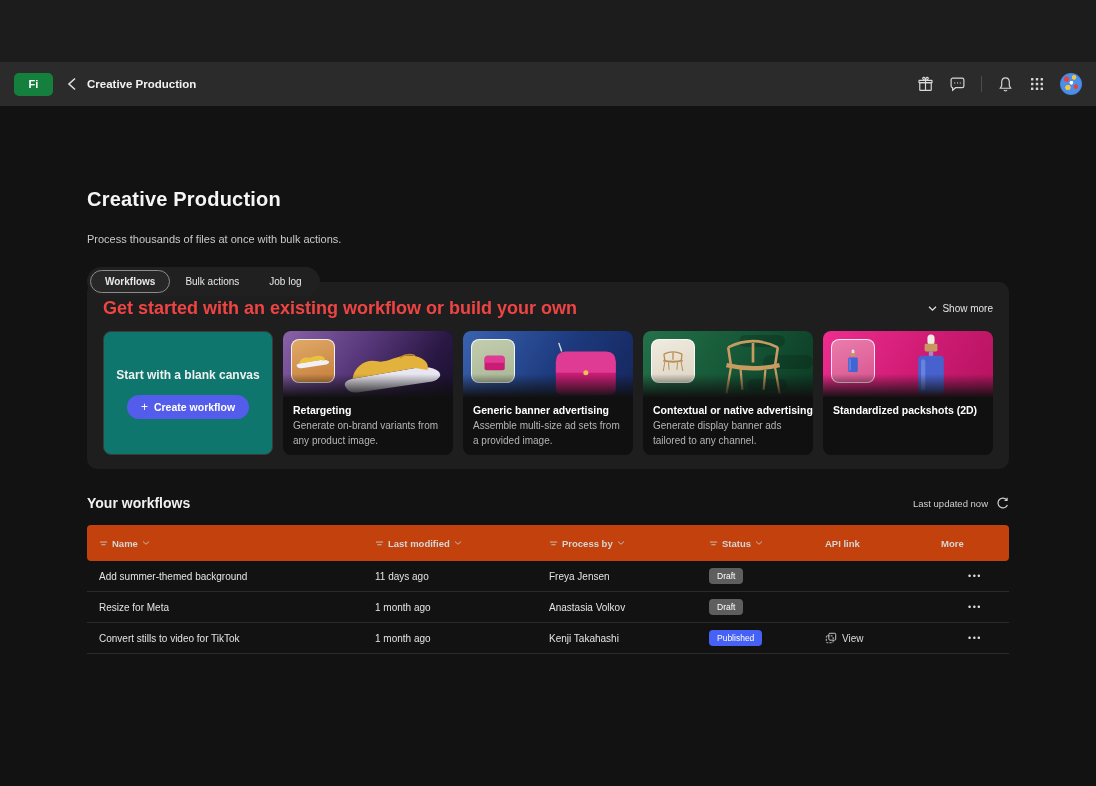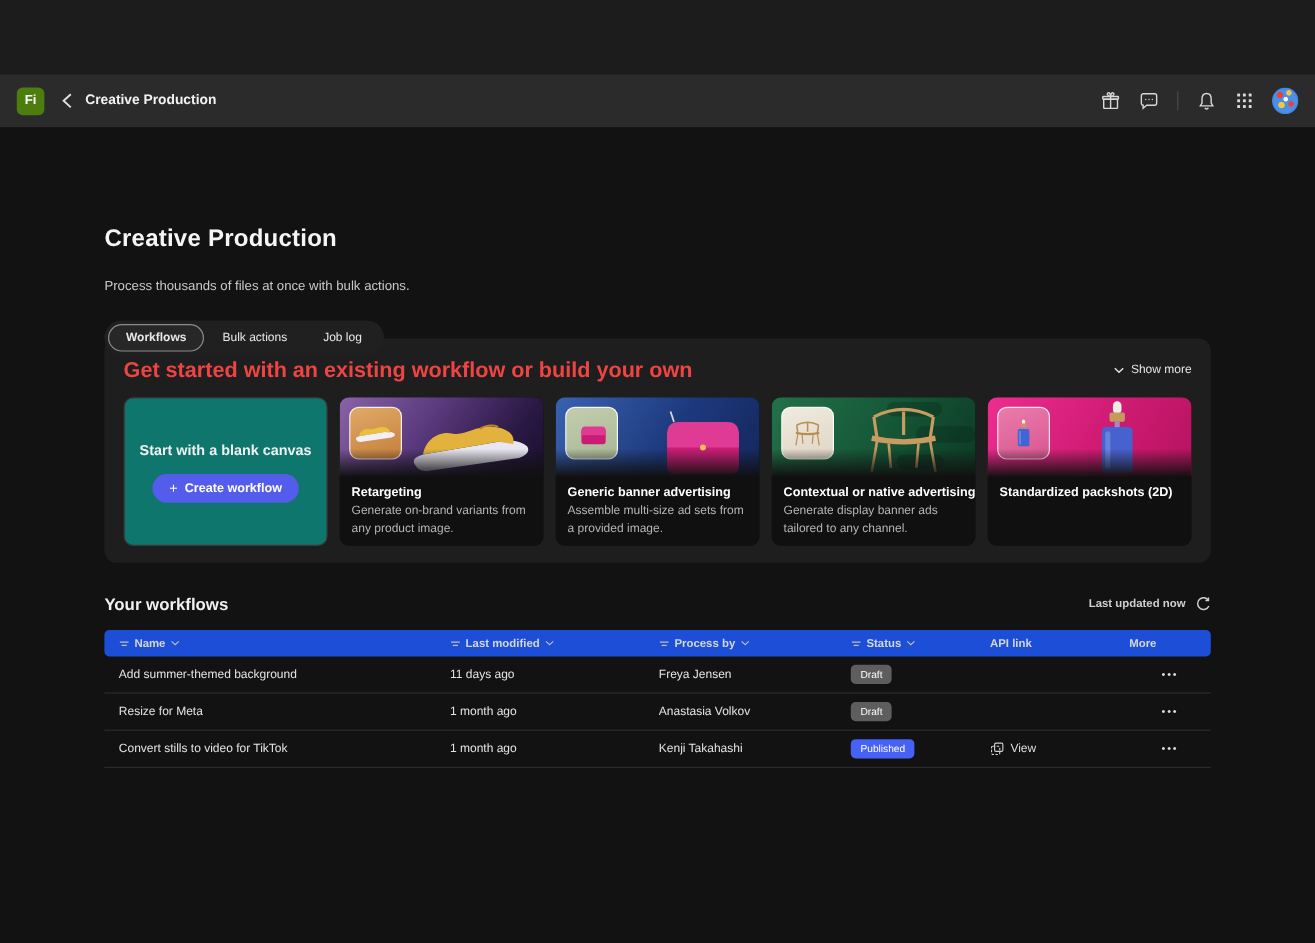--- a/index.html
+++ b/index.html
@@ -2,21 +2,21 @@
 <html><head>
 <meta charset="utf-8">
 <style>
   * { margin:0; padding:0; box-sizing:border-box; }
   html,body { width:1096px; height:786px; overflow:hidden; background:#121212;
     font-family:"Liberation Sans","DejaVu Sans",sans-serif; }
 
   
   .top-strip { height:62px; background:#1c1c1c; }
   .navbar { height:44px; background:#2b2b2b; display:flex; align-items:center; padding:0 14px; }
-  .logo { width:23px; height:23px; background:#4d7c0f; border-radius:5px; color:#fff;
+  .logo { width:39px; height:23px; background:#15803d; border-radius:5px; color:#fff;
     font-weight:bold; font-size:11px; display:flex; align-items:center; justify-content:center; }
   .back-btn { background:none; border:none; margin-left:14px; cursor:pointer; display:flex; align-items:center; }
   .nav-title { margin-left:10px; font-size:11.5px; font-weight:bold; color:#f2f2f2; }
   .nav-right { margin-left:auto; display:flex; align-items:center; gap:15px; }
   .icon-btn { background:none; border:none; cursor:pointer; display:flex; align-items:center; padding:0; }
   .nav-divider { width:1px; height:16px; background:#4d4d4d; }
   .avatar { width:22px; height:22px; border-radius:50%; border:none; cursor:pointer;
     background:
       radial-gradient(circle at 30% 28%, #e8423c 0 2.4px, transparent 3px),
       radial-gradient(circle at 64% 20%, #f5c542 0 2px, transparent 2.6px),
@@ -71,26 +71,26 @@
   .thumb-bottle { background:linear-gradient(160deg,#ea7cab,#d85690); }
   .card-title { position:relative; z-index:2; font-size:10.5px; font-weight:bold; color:#fff;
     padding:7px 10px 2px; white-space:nowrap; overflow:hidden; }
   .card-desc { font-size:10px; color:#b5b5b5; padding:1px 10px 0; line-height:1.45; }
 
   
   .wf-section { margin-top:26px; }
   .wf-head { display:flex; align-items:center; justify-content:space-between; }
   .wf-title { font-size:14px; font-weight:bold; color:#f0f0f0; }
   .wf-updated { display:flex; align-items:center; gap:8px; }
-  .updated-label { font-size:9.5px; color:#cfcfcf;font-weight:bold; }
+  .updated-label { font-size:9.5px; color:#cfcfcf; }
   .refresh-btn { background:none; border:none; cursor:pointer; display:flex; align-items:center; }
 
   .table { margin-top:14px; }
   .thead, .trow { display:grid; grid-template-columns:276px 174px 160px 116px 116px 1fr; align-items:center; }
-  .thead { background:#1d4ed8; border-radius:4px; height:22px; font-size:9.5px; font-weight:bold; color:#d6d6d6; }
+  .thead { background:#c2410c; border-radius:4px; height:36px; font-size:9.5px; font-weight:bold; color:#d6d6d6; }
   .th { display:flex; align-items:center; gap:4px; padding-left:12px; cursor:pointer; background:none;
     border:none; color:inherit; font:inherit; }
   .th.static { cursor:default; }
   .trow { height:31px; font-size:10px; color:#e3e3e3; border-bottom:1px solid #2b2b2b; }
   .td { padding-left:12px; display:flex; align-items:center; gap:5px; }
   .badge { display:inline-block; font-size:8.5px; padding:3px 8px; border-radius:4px; color:#fff; }
   .badge.draft { background:#5e5e5e; }
   .badge.published { background:#4661f6; }
   .api-view { background:none; border:none; color:#dcdcdc; font-size:10px; display:flex; align-items:center;
     gap:5px; cursor:pointer; font-family:inherit; padding:0 0 0 12px; }

